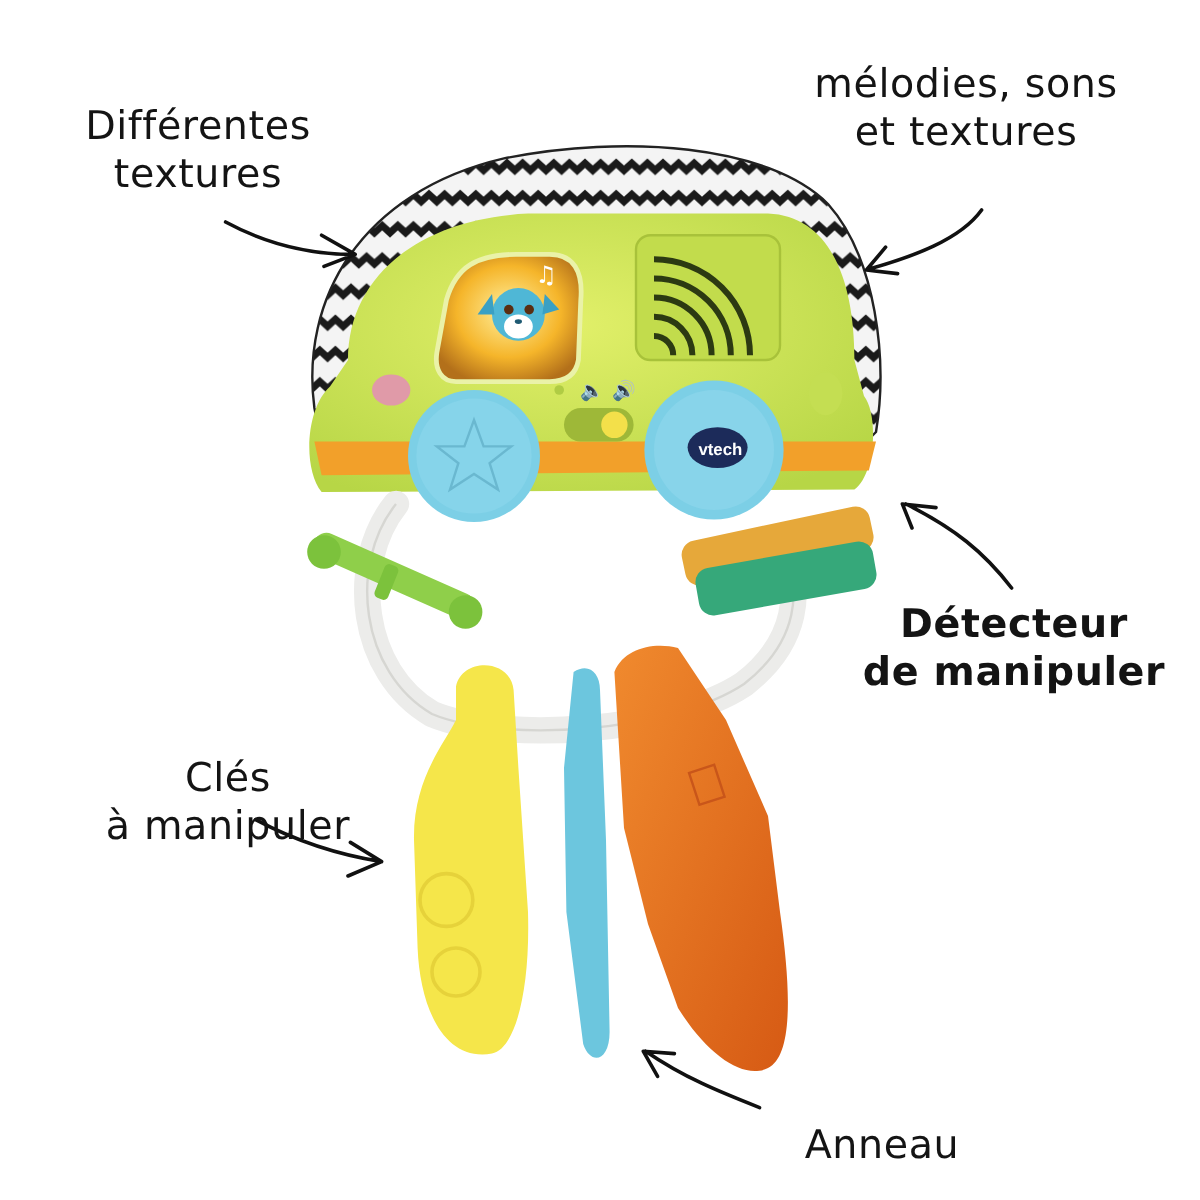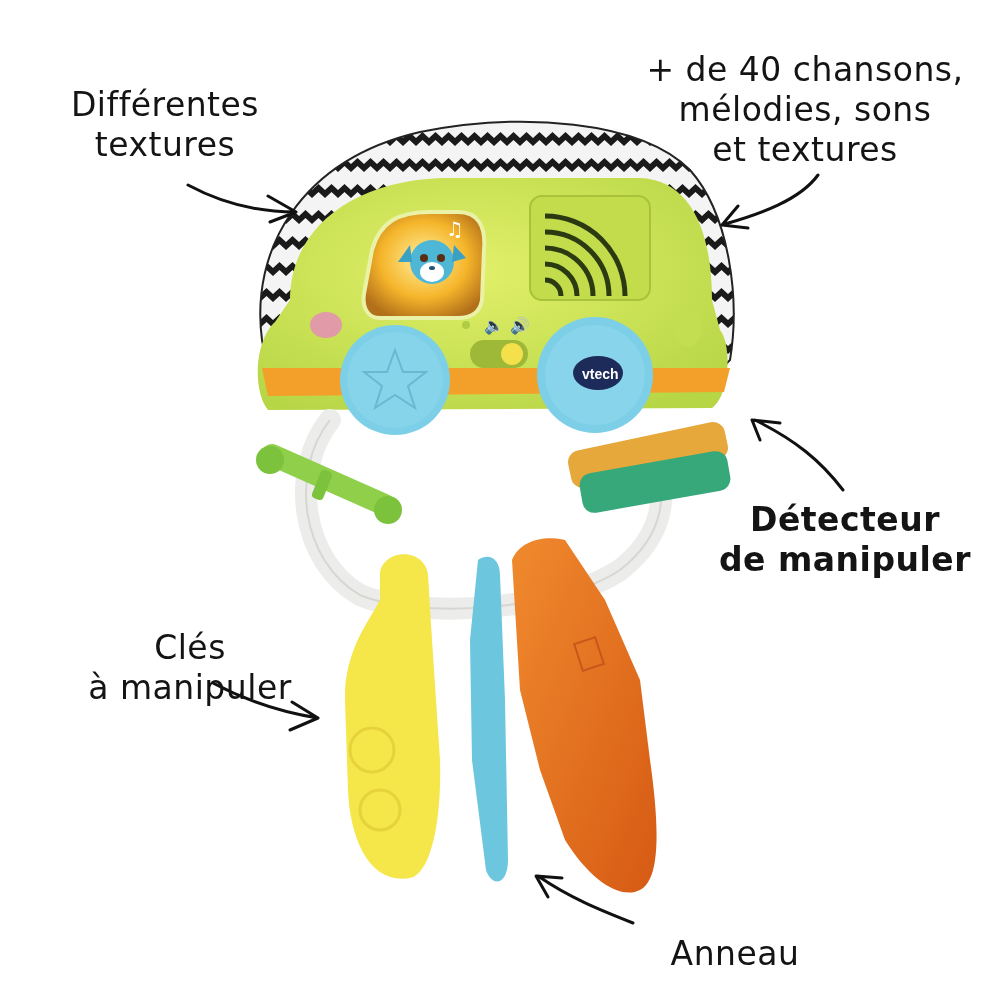--- a/index.html
+++ b/index.html
@@ -125,21 +125,20 @@
   <path d="M843 490 C820 460 795 440 755 420 M760 440 L752 420 L780 423" fill="none" stroke="#111" stroke-width="3" stroke-linecap="round" stroke-linejoin="round"></path>
   <path d="M213 683 C245 700 280 712 318 718 M292 702 L318 718 L290 730" fill="none" stroke="#111" stroke-width="3" stroke-linecap="round" stroke-linejoin="round"></path>
   <path d="M633 923 C600 910 570 898 538 876 M548 897 L536 876 L562 878" fill="none" stroke="#111" stroke-width="3" stroke-linecap="round" stroke-linejoin="round"></path>
 </svg>
 
 <div class="label" id="lbl-textures">
   <span>Différentes</span>
   <span>textures</span>
 </div>
 <div class="label" id="lbl-sounds">
-  <span>+ de 40 chansons,</span>
   <span>mélodies, sons</span>
   <span>et textures</span>
 </div>
 <div class="label" id="lbl-motion">
   <span>Détecteur</span>
   <span>de manipuler</span>
 </div>
 <div class="label" id="lbl-keys">
   <span>Clés</span>
   <span>à manipuler</span>

